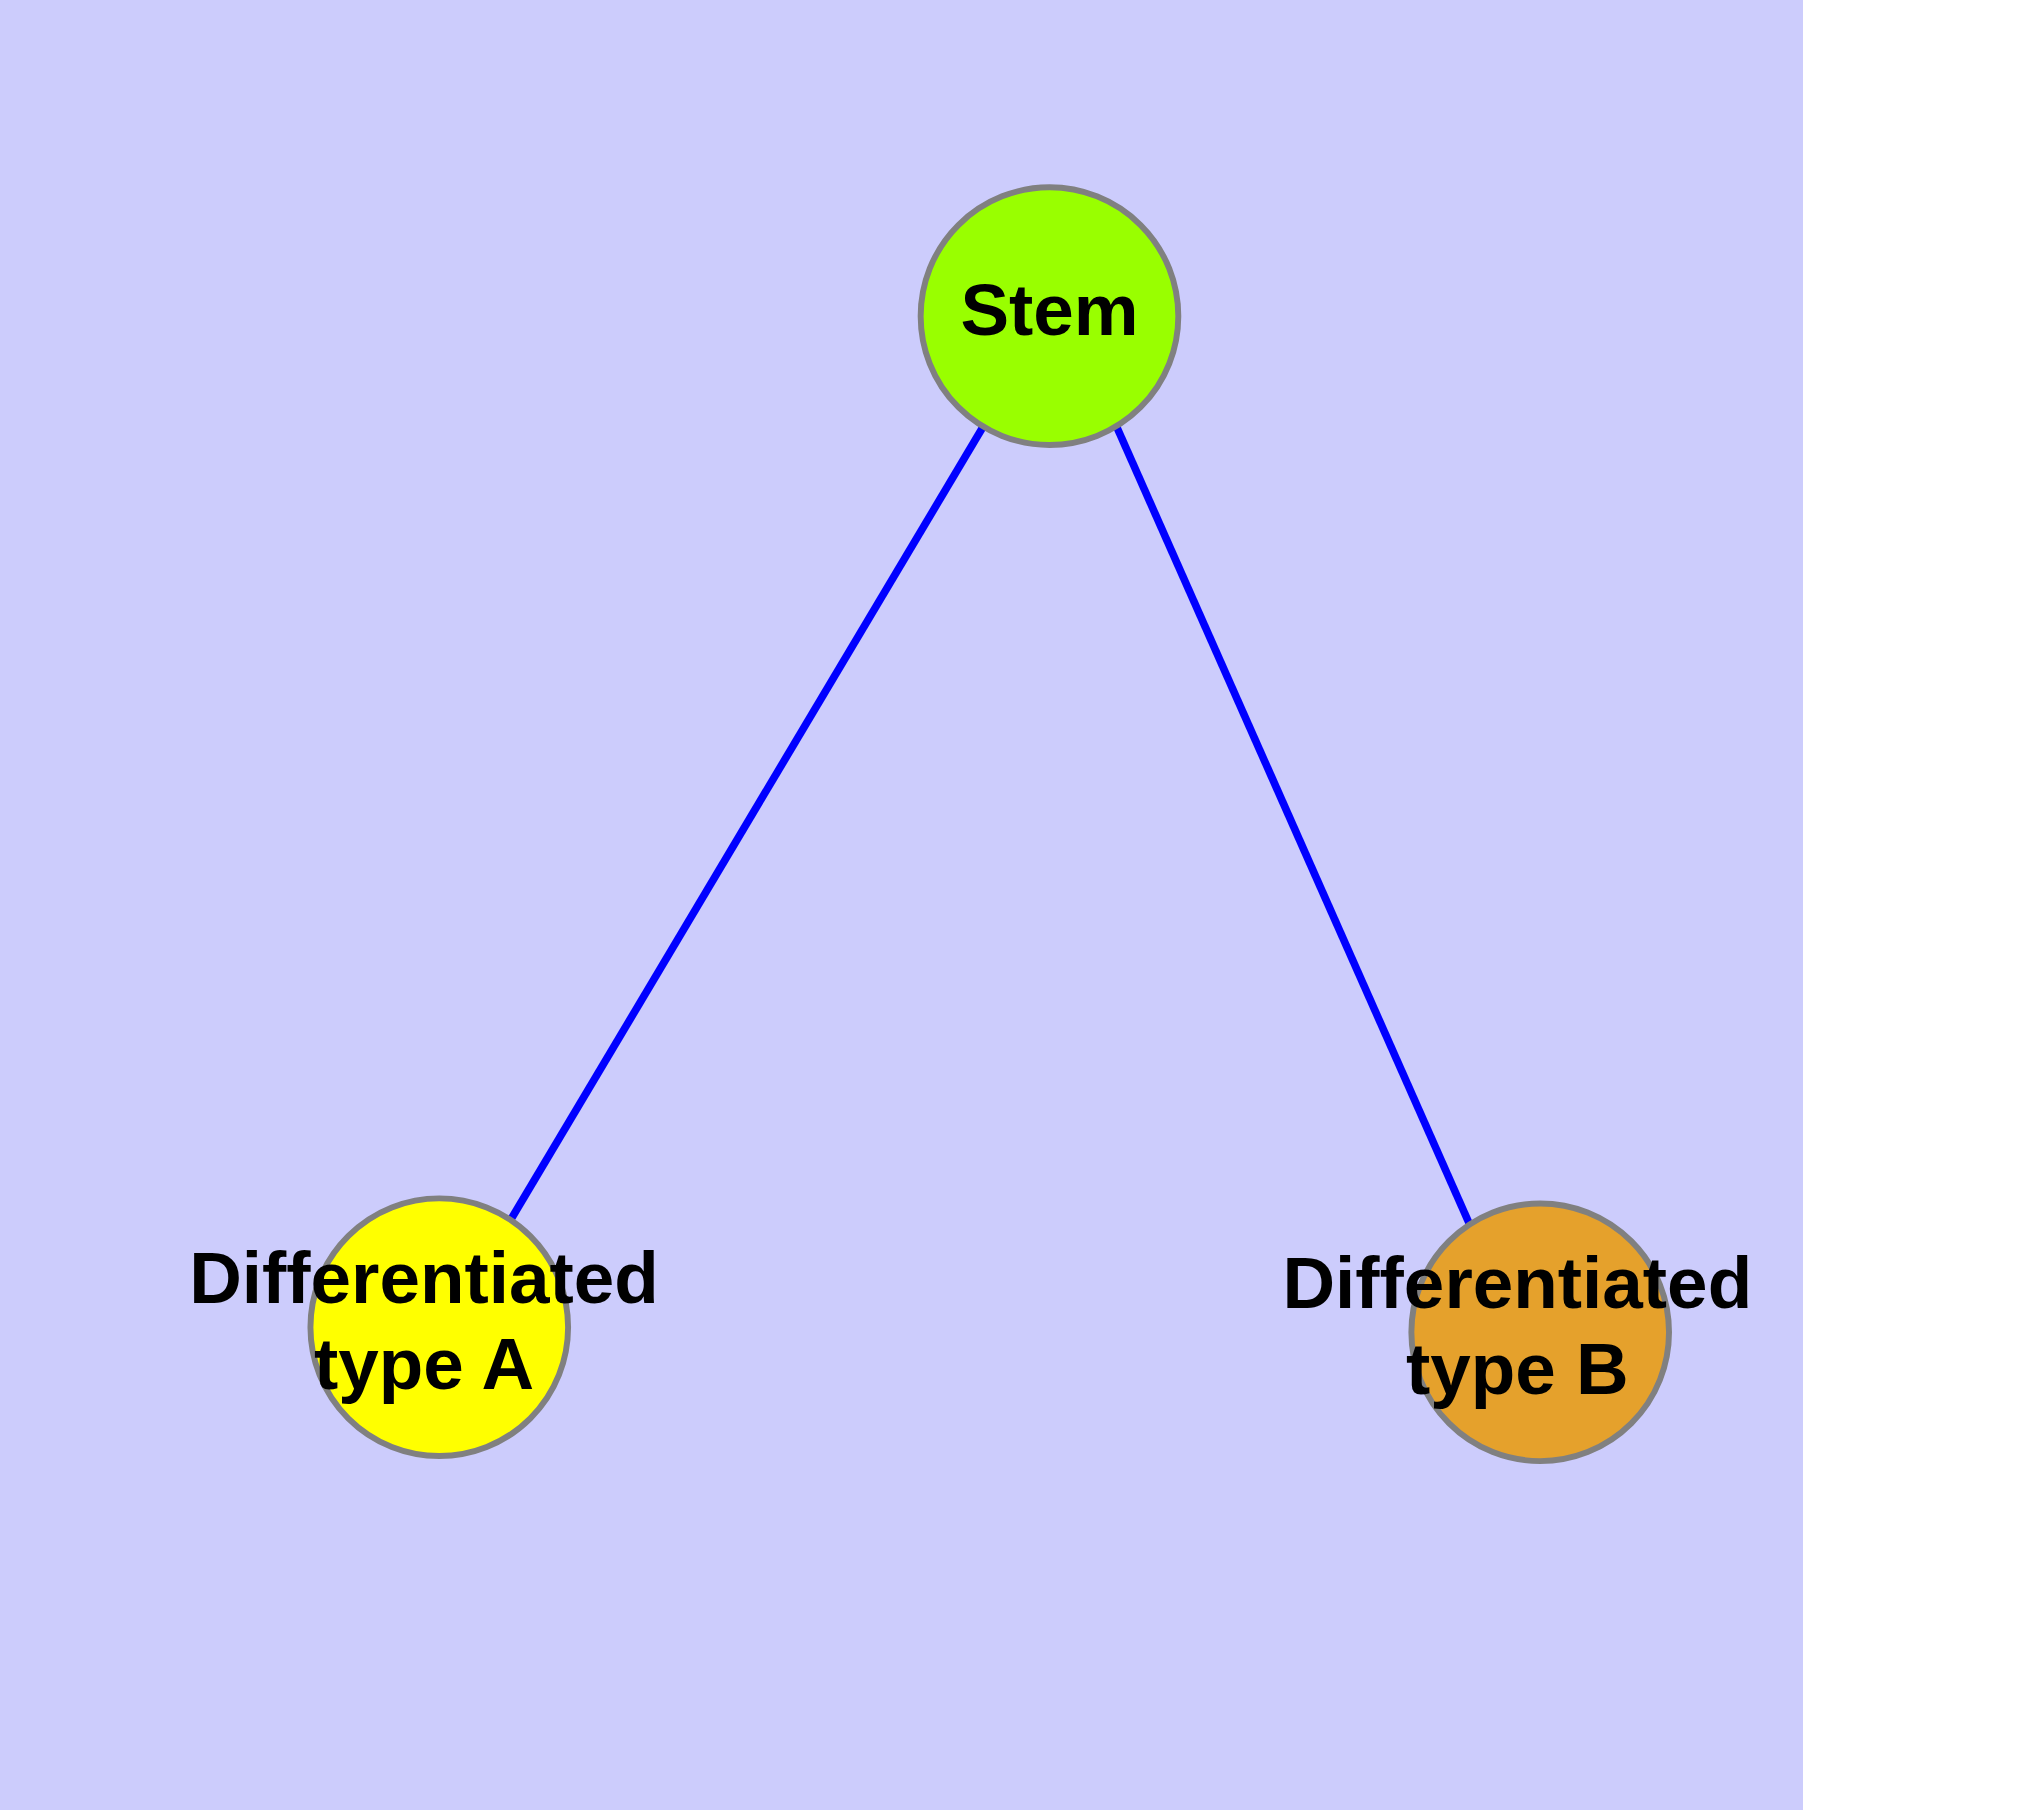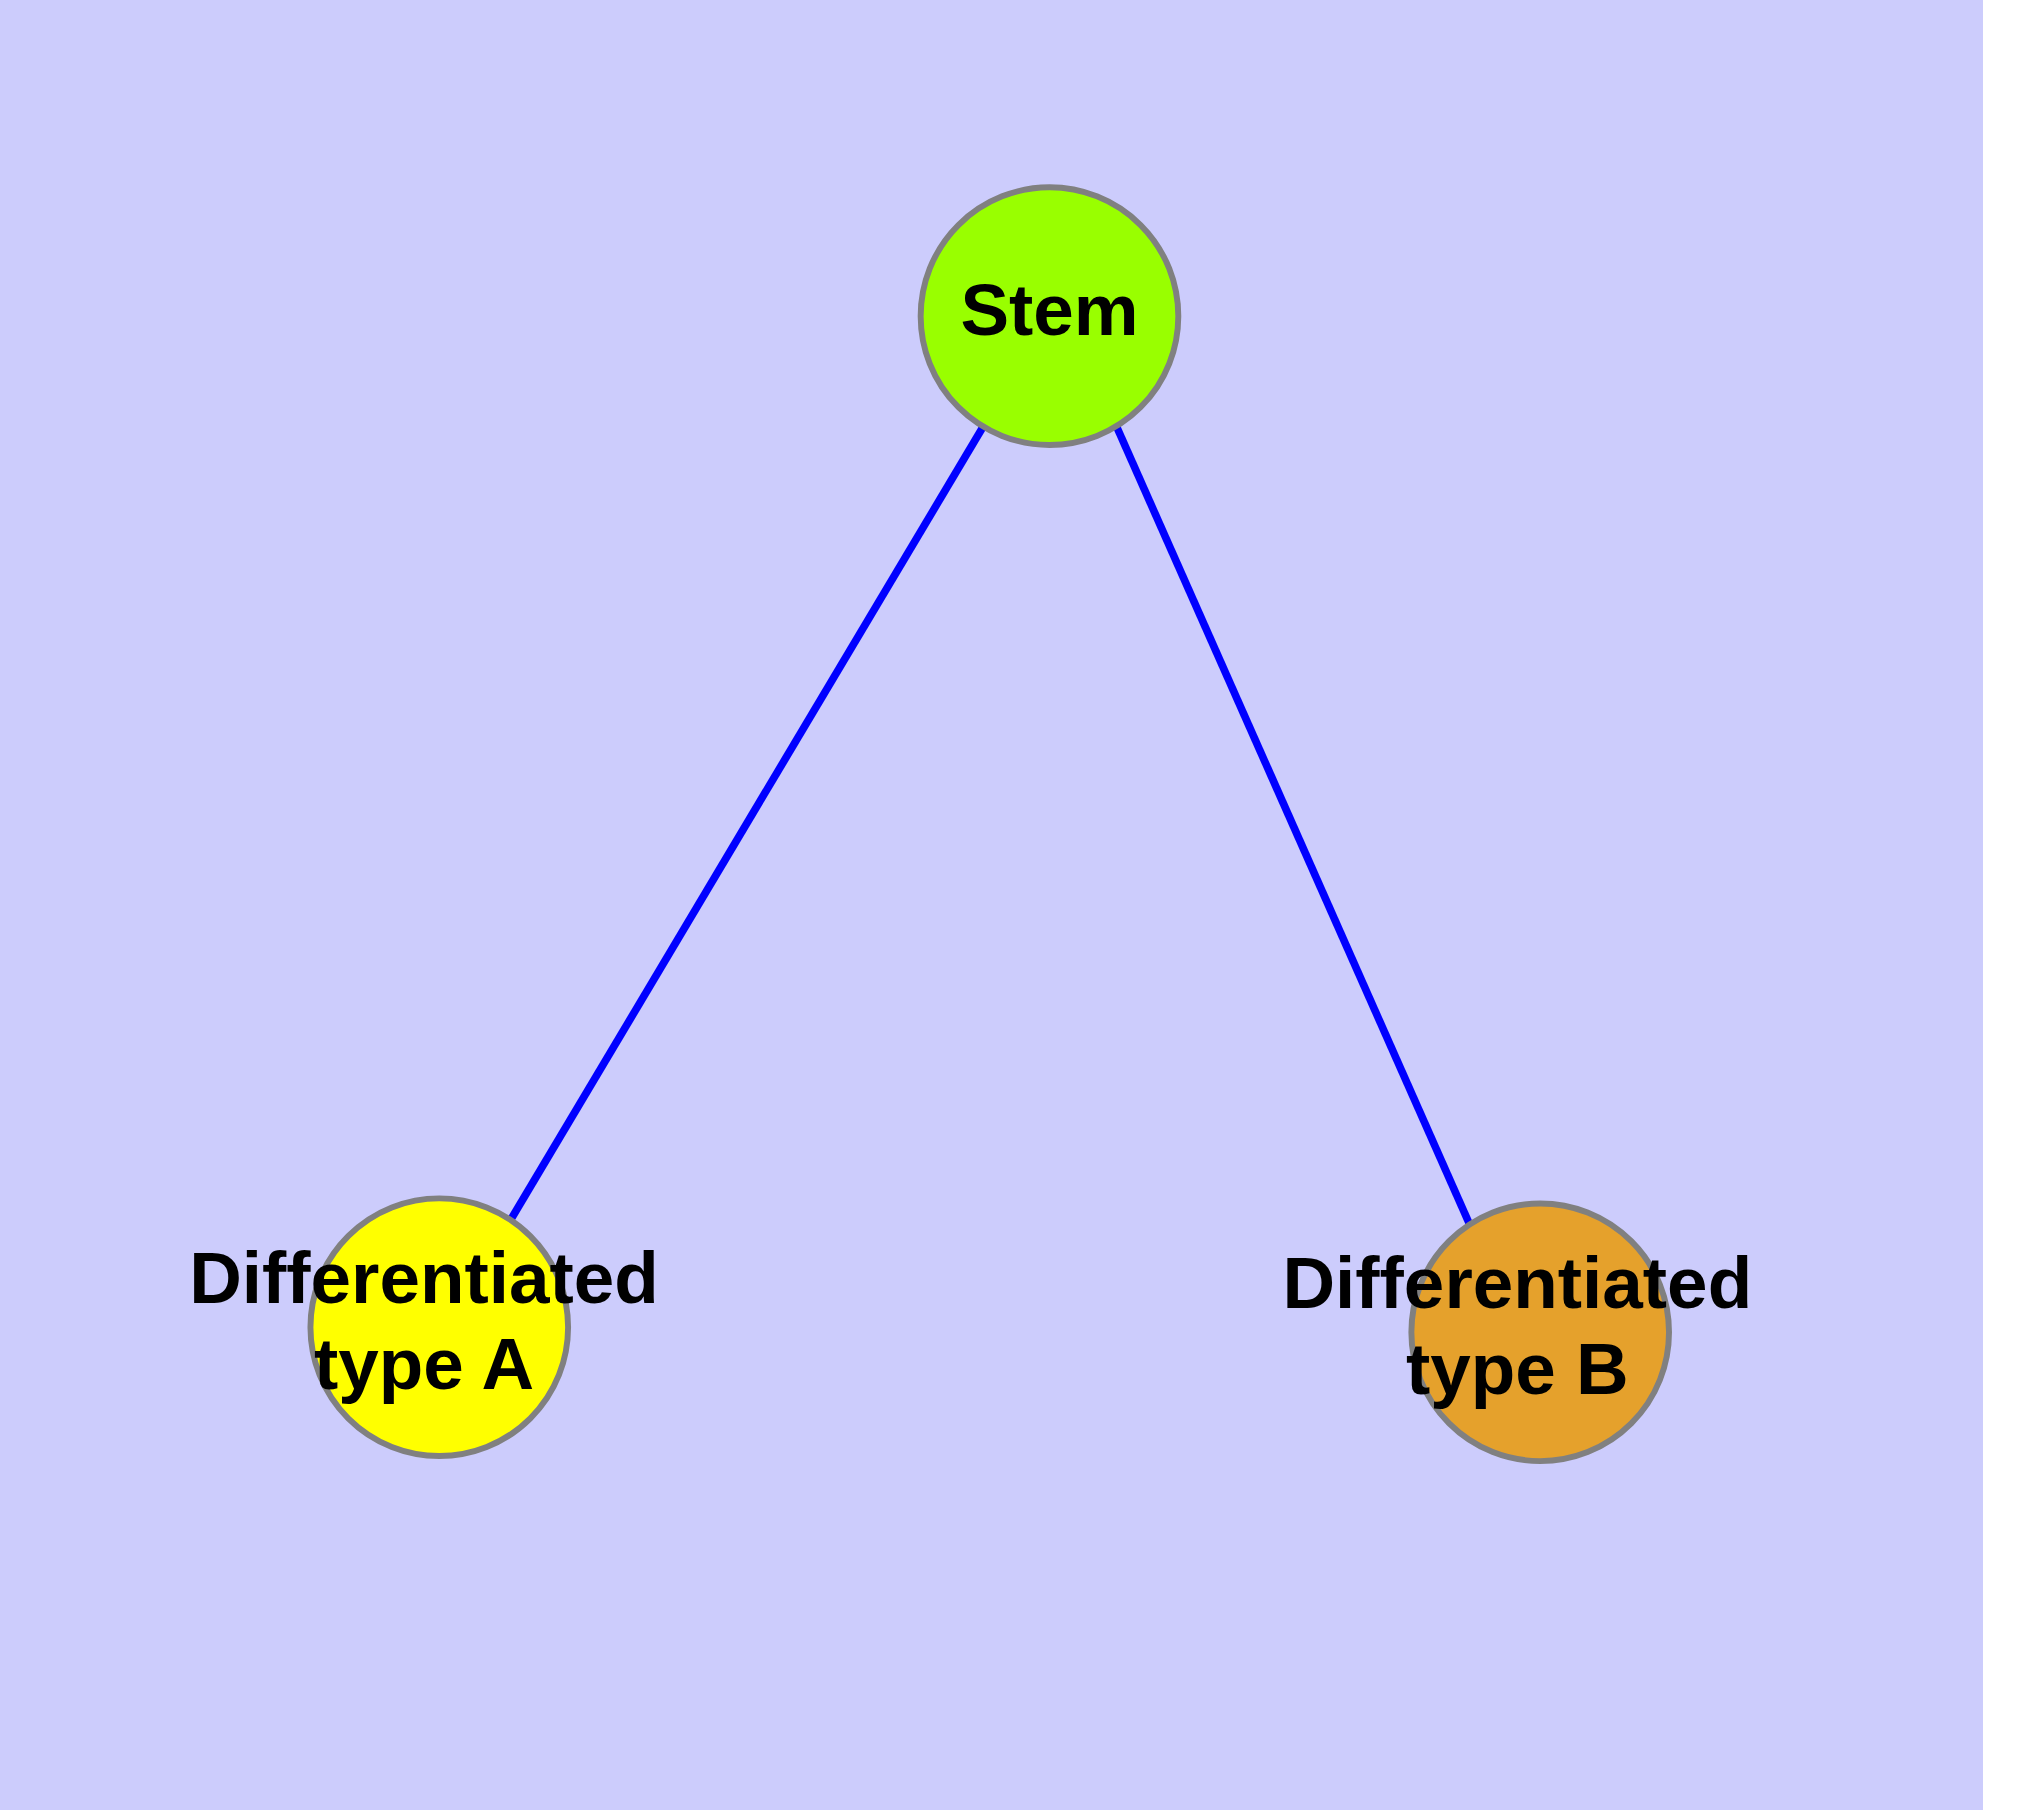--- a/index.html
+++ b/index.html
@@ -42,21 +42,21 @@
     left: 0;
     bottom: 0;
     width: 2021px;
     height: 2.5px;
     background: #ffffff;
   }
 </style>
 </head>
 <body>
 
-<div id="canvas" style="background: rgb(204, 204, 252); width: 1983px; height: 1812px;">
+<div id="canvas" style="background: rgb(204, 204, 252); width: 1803px; height: 1812px;">
 
   <svg id="graph-svg" viewBox="0 0 2384 2138" xmlns="http://www.w3.org/2000/svg">
 
     <g>
       <line x1="1160" y1="503" x2="603" y2="1438" id="edge0" stroke="#0000ff" stroke-width="9" stroke-linecap="butt"></line>
       <line x1="1317" y1="503" x2="1733" y2="1443" id="edge1" stroke="#0000ff" stroke-width="9" stroke-linecap="butt"></line>
     </g>
 
     <g>
 

